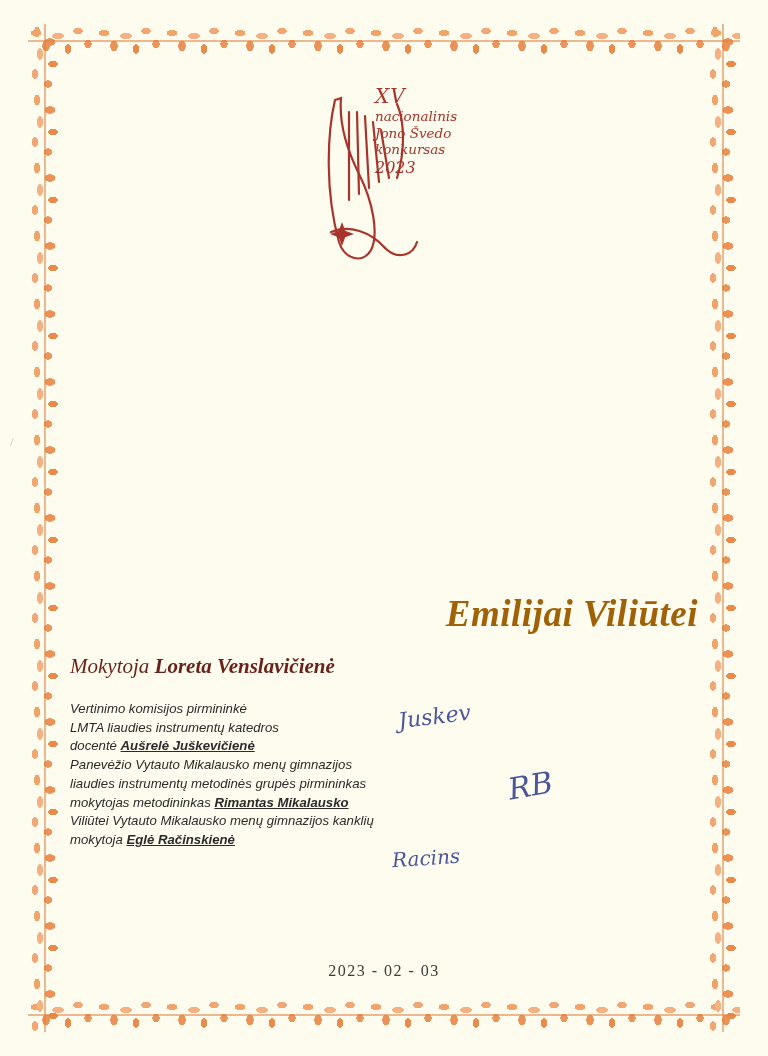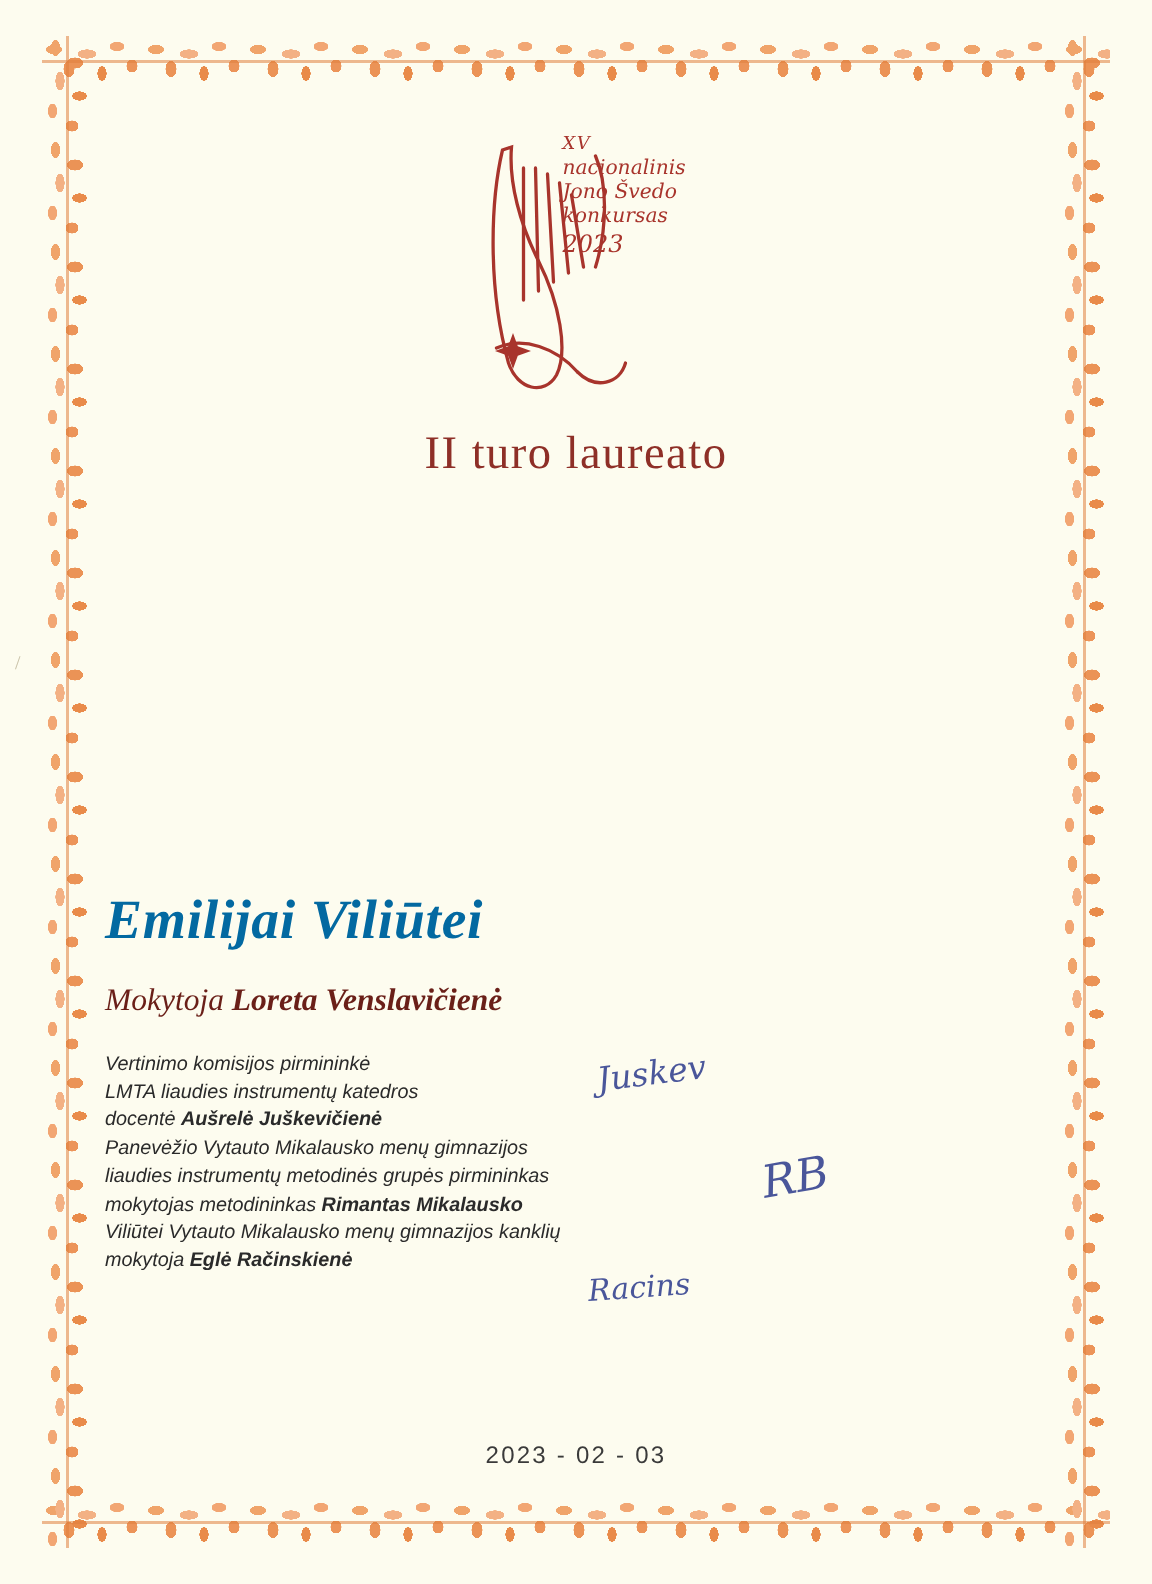--- a/index.html
+++ b/index.html
@@ -116,21 +116,21 @@
     position: absolute;
     left: 86px;
     top: 10px;
     width: 130px;
     color: #a8342c;
     font-family: "DejaVu Serif", serif;
     font-style: italic;
     line-height: 1.22;
     text-align: left;
   }
-  .logo-text .lt-xv { font-size: 12px; letter-spacing: 1px; }
+  .logo-text .lt-xv { font-size: 20px; letter-spacing: 1px; }
   .logo-text .lt-l { font-size: 13.5px; display: block; white-space: nowrap; }
   .logo-text .lt-year { font-size: 16px; }
 
   
   .subtitle {
     position: absolute;
     top: 222px;
     left: 0;
     width: 628px;
     text-align: center;
@@ -150,26 +150,26 @@
     font-size: 86px;
     color: #a0342c;
     letter-spacing: 1px;
     line-height: 1;
   }
   .recipient {
     position: absolute;
     top: 530px;
     left: 0;
     width: 628px;
-    text-align: left;
+    text-align: right;
     font-family: "Liberation Serif", serif;
     font-style: italic;
     font-weight: bold;
     font-size: 37px;
-    color: #0369a1;
+    color: #a16207;
     letter-spacing: .5px;
   }
   .teacher-line {
     position: absolute;
     top: 592px;
     left: 0;
     width: 628px;
     text-align: left;
     font-family: "Liberation Serif", serif;
     font-style: italic;
@@ -183,42 +183,42 @@
     position: absolute;
     left: 70px;
     top: 700px;
     width: 470px;
     font-family: "Liberation Sans", sans-serif;
     font-size: 13.2px;
     font-style: italic;
     color: #2a2a2a;
     line-height: 1.42;
   }
-  .committee .bold { font-weight: bold; }
+  .committee .bold { font-weight: bold; text-decoration: underline; }
 
   .sig {
     position: absolute;
     color: #2b3a8c;
     font-family: "DejaVu Serif", serif;
     font-style: italic;
     opacity: .85;
     transform: rotate(-7deg);
     white-space: nowrap;
   }
   .sig1 { left: 398px; top: 704px; font-size: 22px; }
   .sig2 { left: 508px; top: 768px; font-size: 30px; transform: rotate(-10deg); }
   .sig3 { left: 392px; top: 846px; font-size: 20px; transform: rotate(-4deg); }
 
   .date {
     position: absolute;
     top: 900px;
     left: 0;
     width: 628px;
     text-align: center;
-    font-family: Liberation Sans, sans-serif;
+    font-family: Liberation Serif, serif;
     font-size: 16px;
     color: #3a3a3a;
     letter-spacing: 1.5px;
   }
 
   .edge-mark {
     position: absolute;
     left: 10px;
     top: 434px;
     width: 12px;
@@ -269,21 +269,20 @@
         <div class="logo-text">
           <span class="lt-xv">XV</span>
           <span class="lt-l">nacionalinis</span>
           <span class="lt-l">Jono Švedo</span>
           <span class="lt-l">konkursas</span>
           <span class="lt-year">2023</span>
         </div>
       </div>
     </div>
 
-    <div class="subtitle">II  turo laureato</div>
 
 
     <div class="recipient">Emilijai Viliūtei</div>
 
     <div class="teacher-line">
       <span>Mokytoja </span><span class="t-name">Loreta Venslavičienė</span>
     </div>
 
     <div class="date">2023 - 02 - 03</div>
   </div>

